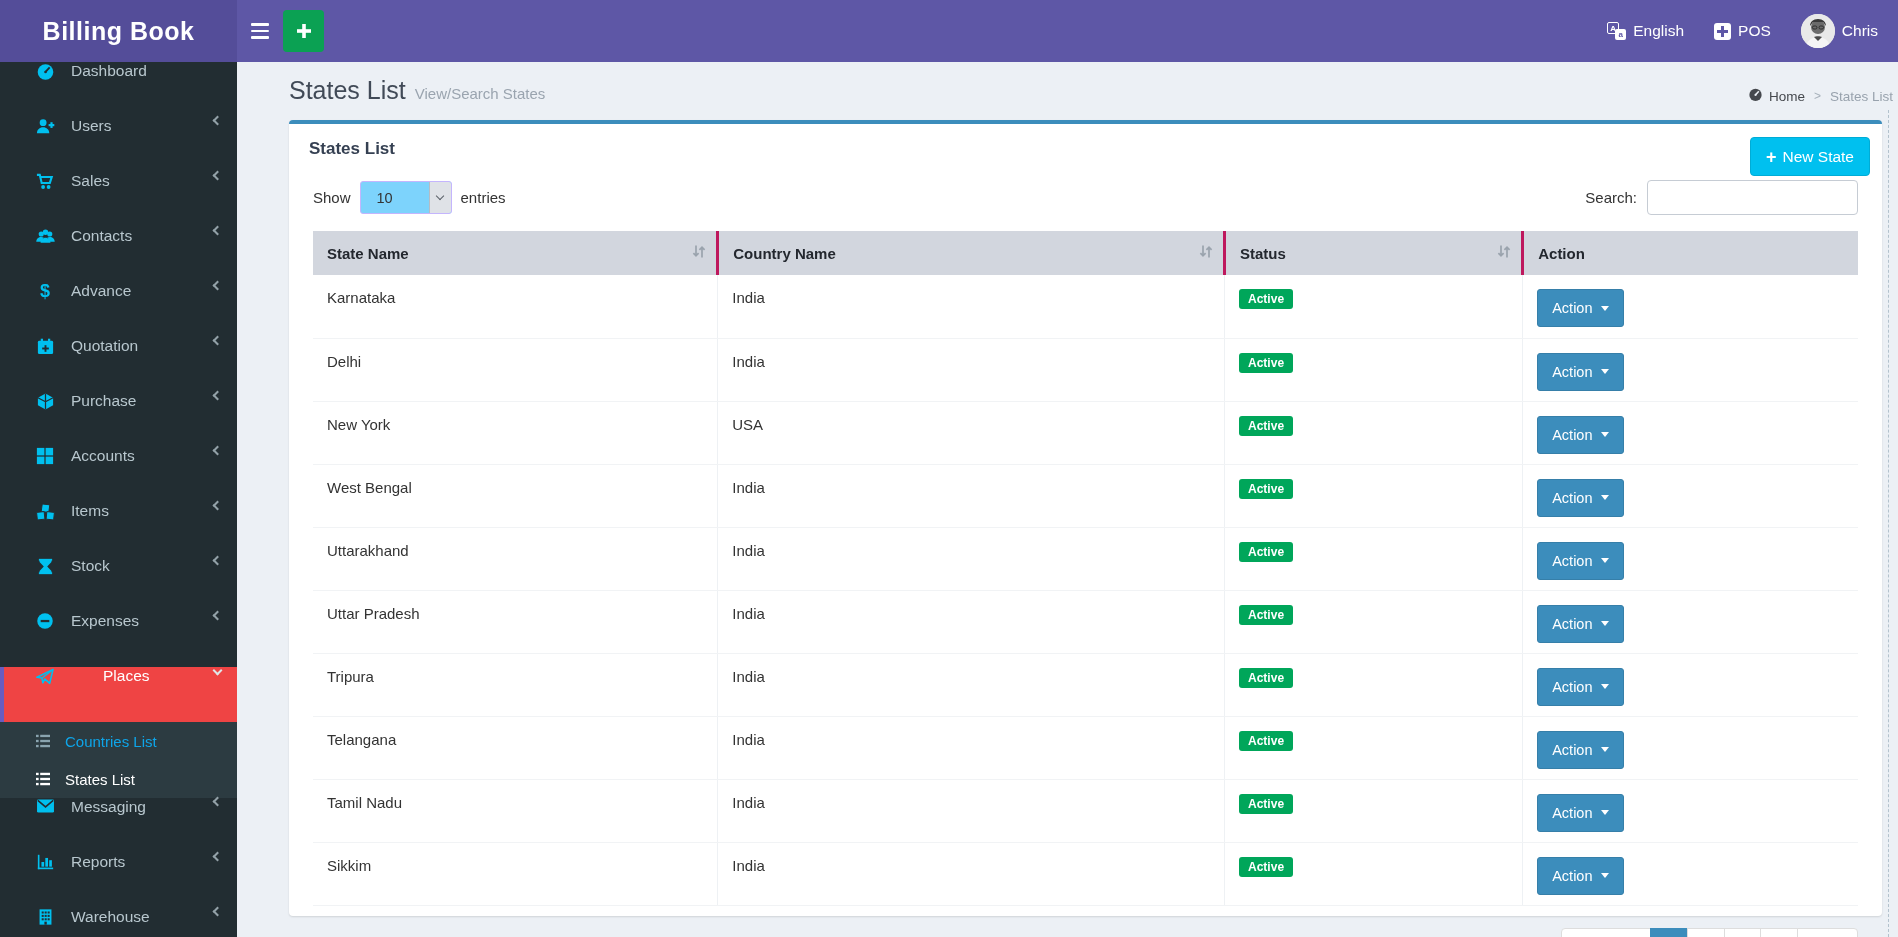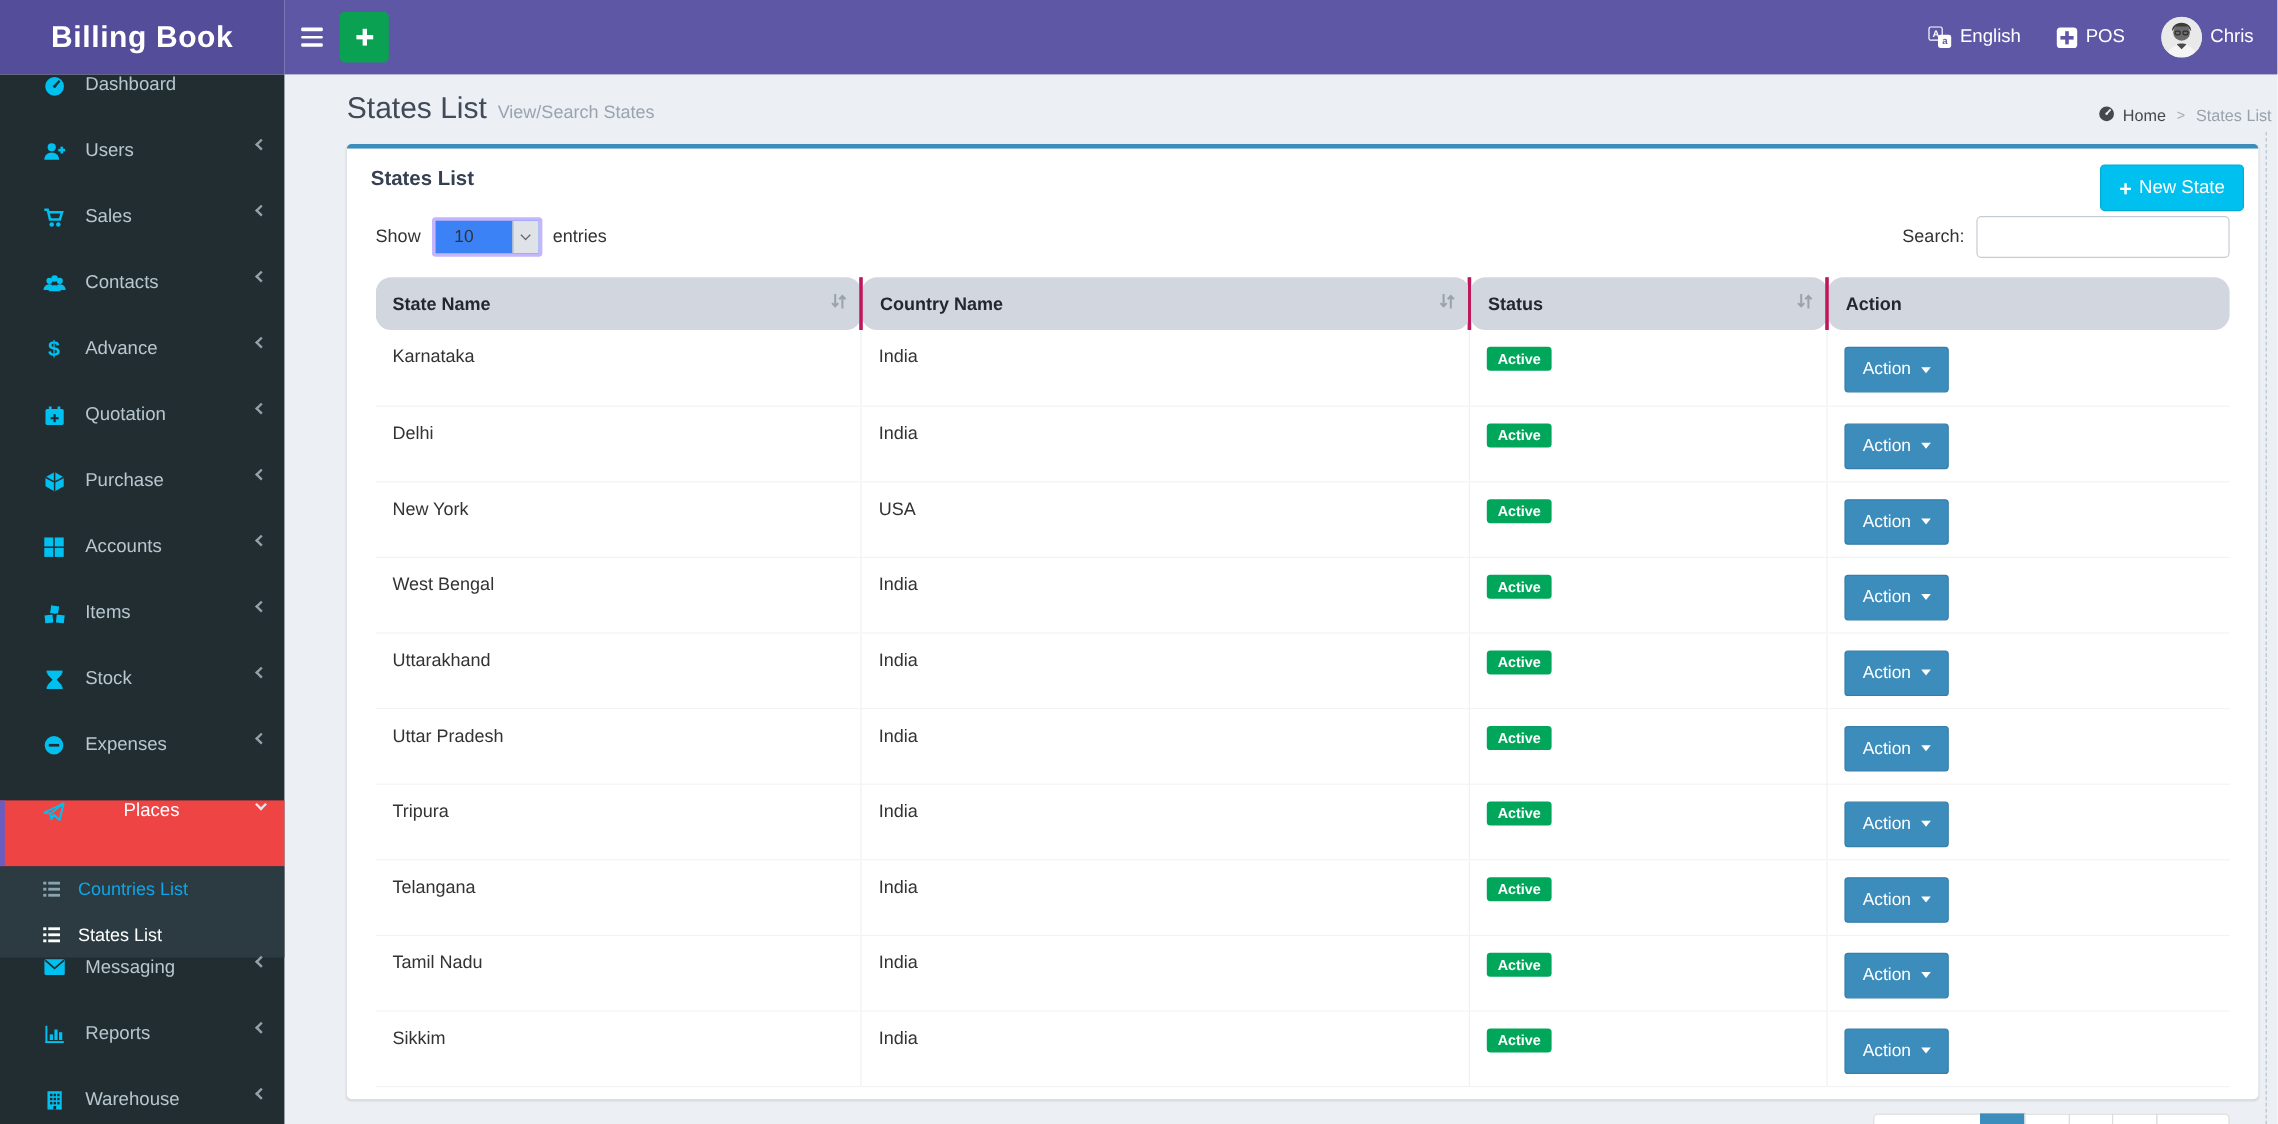--- a/index.html
+++ b/index.html
@@ -67,35 +67,35 @@
   .panel-heading { padding:15px 20px 11px; }
   .panel-title { font-size:17px; font-weight:600; color:#354052; }
   .new-state-btn { position:absolute; top:13px; right:12px; height:39px; background:#00c0ef;
                    border:1px solid #00acd6; border-radius:4px; color:#fff; font-size:15.5px;
                    padding:0 15px; display:flex; align-items:center; gap:6px; cursor:pointer; }
   .new-state-btn .plus { font-size:18px; font-weight:bold; line-height:1; }
   .panel-body { padding:2px 24px 10px; }
 
   .toolbar { display:flex; align-items:center; margin:8px 0 16px; height:35px; }
   .toolbar-left { display:flex; align-items:center; font-size:15px; color:#333; }
-  .length-select { display:flex; width:92px; height:33px; border:3px solid #c4b5fd; border-radius:3px;
-                   background:#3b82f6; margin:0 9px; overflow:hidden; cursor:pointer; }
+  .length-select { display:flex; width:92px; height:33px; border:1px solid #c4b5fd; border-radius:3px;
+                   background:#7dd3fc; margin:0 9px; overflow:hidden; cursor:pointer; }
   .length-select .val { flex:1; display:flex; align-items:center; padding-left:16px; font-size:14.5px; color:#333; }
   .length-select .arrow-seg { width:22px; background:#dfe2e7; border-left:1px solid #b6bcc4;
                               display:flex; align-items:center; justify-content:center; }
   .arrow-seg .chevd { width:6px; height:6px; border-right:1.8px solid #5a6068; border-bottom:1.8px solid #5a6068;
                       transform:rotate(45deg); margin-top:-3px; }
   .toolbar-right { margin-left:auto; display:flex; align-items:center; font-size:15px; color:#333; }
   .search-input { width:211px; height:35px; border:1px solid #c6ccd4; border-radius:4px; margin-left:10px;
                   padding:0 10px; font-size:15px; font-family:"Liberation Sans", sans-serif; outline:none; }
 
   
   table.states { width:100%; border-collapse:collapse; table-layout:fixed; }
   th { background:#d2d6de; color:#23272e; font-size:15px; font-weight:bold; text-align:left;
-       padding:13px 14px; height:44px; position:relative; cursor:pointer;border-radius:13px; }
+       padding:13px 14px; height:44px; position:relative; cursor:pointer; }
   th + th { border-left:3px solid #be185d; }
   .sort-icon { position:absolute; right:10px; top:50%; transform:translateY(-50%); }
   td { height:63px; vertical-align:top; padding:14px 14px 0; font-size:15px; color:#333;
        border-bottom:1px solid #f1f3f5; background:#fff; }
   td + td { border-left:1px solid #eef1f4; }
   .badge-active { display:inline-block; background:#00a65a; color:#fff; font-size:12px; font-weight:bold;
                   padding:4px 9px; border-radius:3px; line-height:1; }
   .action-btn { display:inline-flex; align-items:center; gap:8px; background:#3c8dbc; border:1px solid #367fa9;
                 color:#fff; font-size:14.5px; padding:0 14px; height:38px; border-radius:3px; cursor:pointer; }
   .caret { width:0; height:0; border-left:4.5px solid transparent; border-right:4.5px solid transparent;

